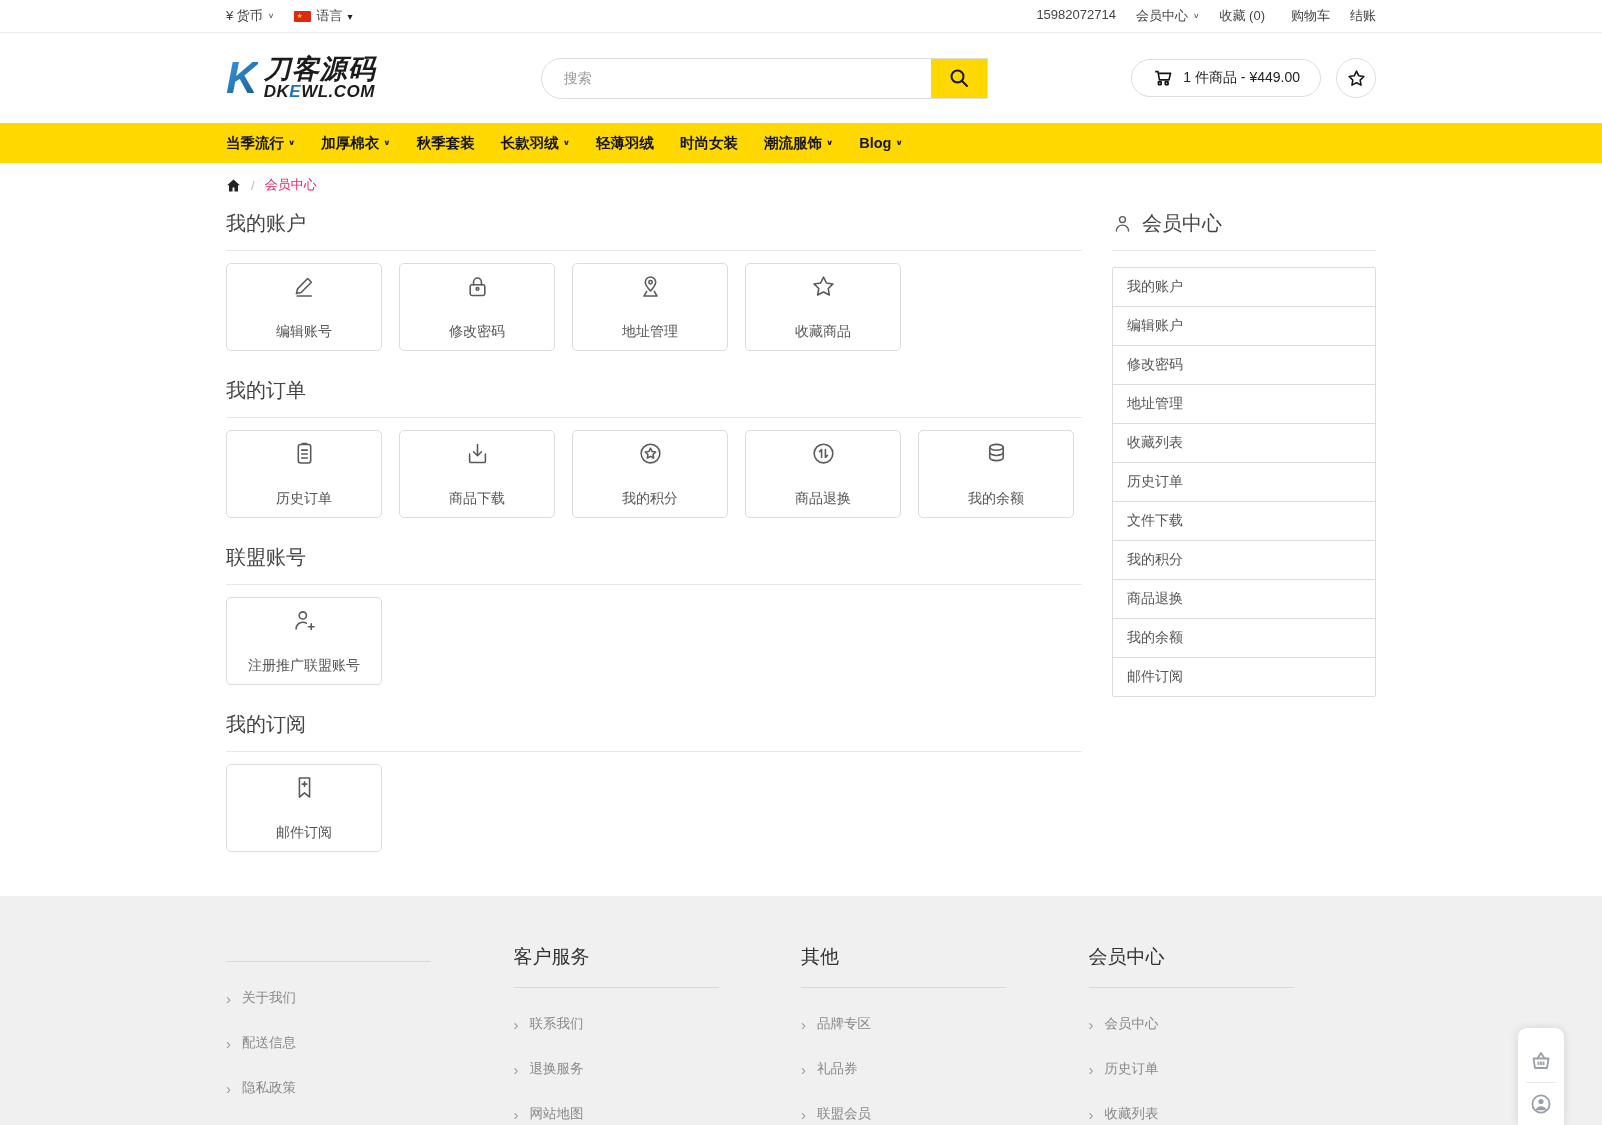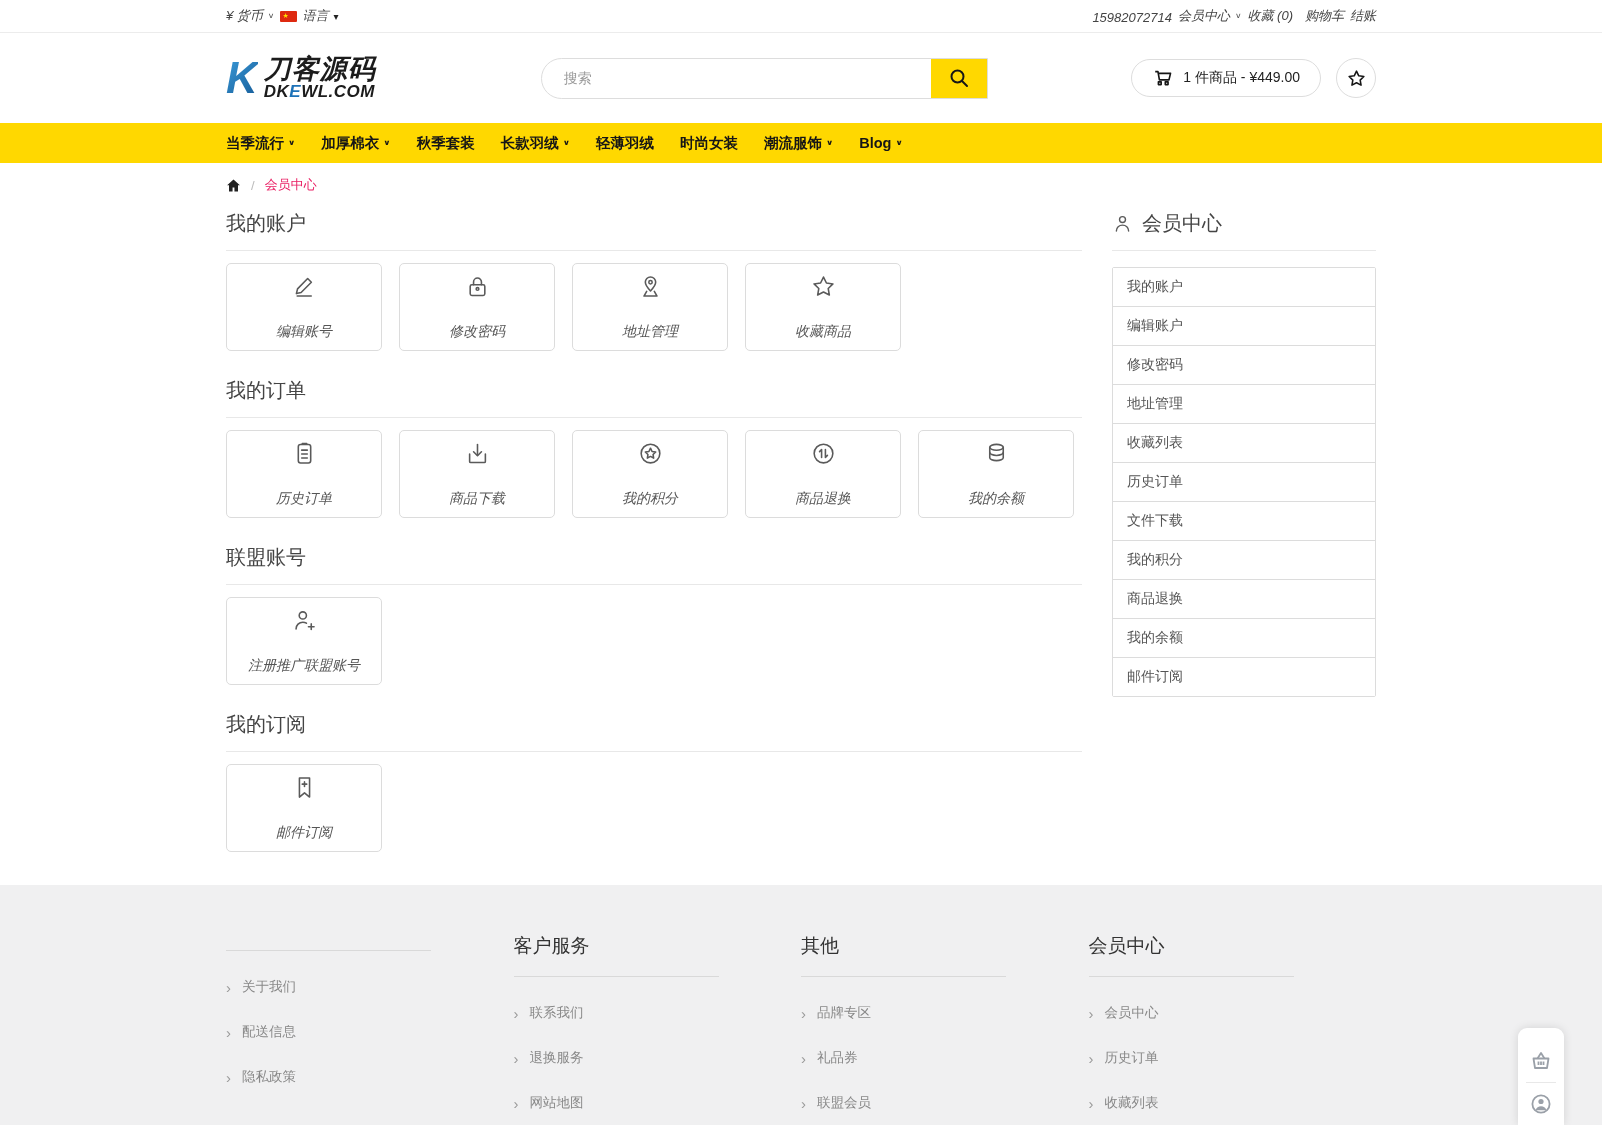--- a/index.html
+++ b/index.html
@@ -8,21 +8,21 @@
     font-family: "Liberation Sans", "DejaVu Sans", sans-serif;
     color: #333;
     min-width: 1602px;
     font-size: 14px;
   }
   .container { width: 1150px; margin: 0 auto; }
 
   
   .topbar { border-bottom: 1px solid #ececec; background: #fff; }
   .topbar-inner { height: 32px; display: flex; align-items: center; justify-content: space-between; font-size: 13px; color: #444; }
-  .topbar-left, .topbar-right { display: flex; align-items: flex-end; gap: 6px; font-style: italic; }
+  .topbar-left, .topbar-right { display: flex; align-items: flex-start; gap: 20px; }
   .topbar-item { display: inline-flex; align-items: center; gap: 5px; cursor: pointer; }
   .chev { font-size: 9px; color: #555; transform: scaleY(.8); display: inline-block; }
   .caret { font-size: 10px; color: #222; }
   .flag { width: 17px; height: 11px; background: #de2910; display: inline-flex; align-items: flex-start; justify-content: flex-start; border-radius: 1px; }
   .flag span { color: #ffde00; font-size: 7px; line-height: 9px; padding-left: 2px; }
 
   
   .header-inner { display: flex; align-items: center; height: 90px; }
   .logo { display: flex; align-items: center; gap: 6px; cursor: pointer; }
   .logo-mark { font-size: 44px; font-weight: bold; font-style: italic; color: #1d72b8; line-height: 1;
@@ -48,28 +48,28 @@
   .nav-item { display: inline-flex; align-items: center; gap: 4px; font-size: 14.5px; font-weight: bold; color: #161616; text-decoration: none; cursor: pointer; }
   .nav-item .chev { color: #161616; }
 
   
   .breadcrumb { display: flex; align-items: center; gap: 10px; padding: 13px 0 10px; font-size: 13px; }
   .breadcrumb .sep { color: #bbb; }
   .breadcrumb .current { color: #e91e63; cursor: pointer; }
   .home-link { display: inline-flex; cursor: pointer; }
 
   
-  .main-wrap { display: flex; gap: 30px; padding-bottom: 33px; }
+  .main-wrap { display: flex; gap: 30px; padding-bottom: 44px; }
   .main-col { flex: 1; min-width: 0; }
   .section-title { font-size: 20px; font-weight: normal; color: #444; padding-bottom: 13px; border-bottom: 1px solid #e8e8e8; margin-top: 26px; }
   .section-title.first { margin-top: 6px; }
   .cards { display: flex; gap: 17px; margin-top: 12px; }
   .card { width: 156px; height: 88px; border: 1px solid #dcdcdc; border-radius: 5px; background: #fff;
     display: flex; flex-direction: column; align-items: center; justify-content: center; gap: 23px;
-    font-size: 14px; color: #555; text-decoration: none; cursor: pointer; font-style: italic; }
+    font-size: 14px; color: #555; text-decoration: none; cursor: pointer; }
   .icon-stroke { stroke: #5a5a5a; fill: none; stroke-width: 1.4; stroke-linecap: round; stroke-linejoin: round; }
 
   
   .sidebar { width: 264px; flex: none; }
   .sidebar-header { display: flex; align-items: center; gap: 9px; font-size: 20px; color: #444; padding: 6px 0 13px; border-bottom: 1px solid #e8e8e8; }
   .sidebar-list { list-style: none; margin-top: 16px; border: 1px solid #dcdcdc; border-radius: 2px; }
   .sidebar-list li { padding: 10px 14px; font-size: 14px; color: #555; border-bottom: 1px solid #dcdcdc; cursor: pointer; background: #fff; }
   .sidebar-list li:last-child { border-bottom: none; }
 
   

